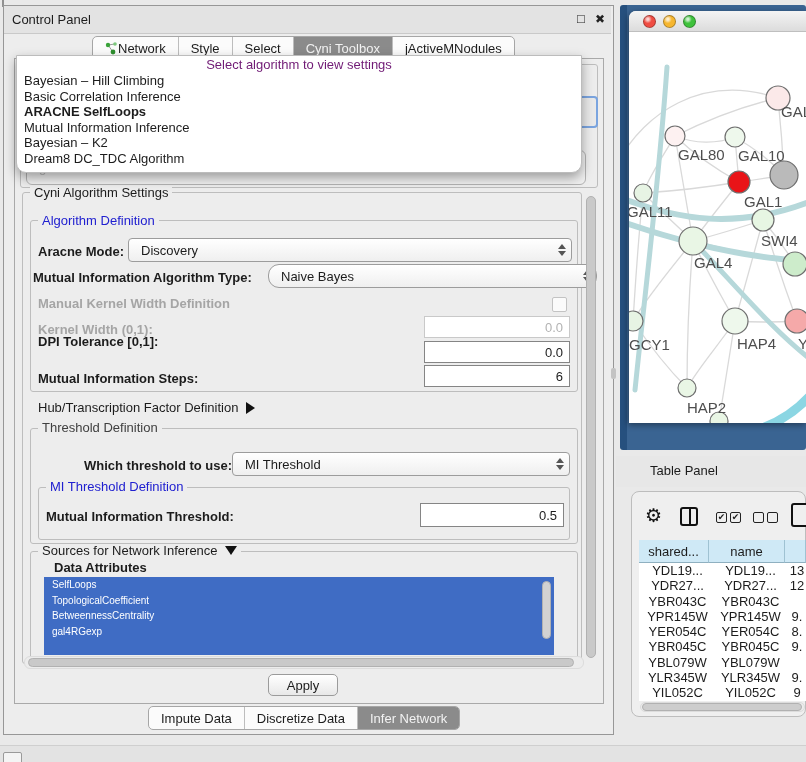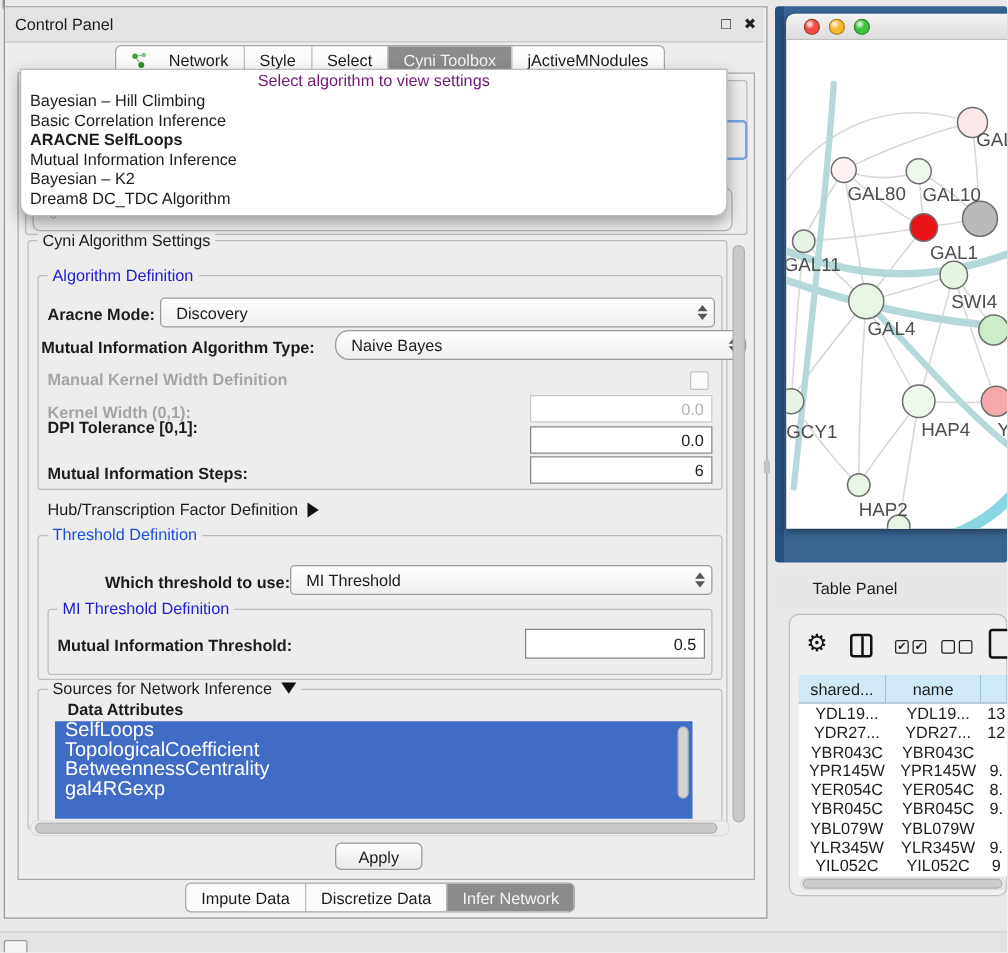--- a/index.html
+++ b/index.html
@@ -7,21 +7,21 @@
         font-family:"Liberation Sans","DejaVu Sans",sans-serif;font-size:13px;color:#1c1c1c;}
   .abs{position:absolute;}
   .b{font-weight:bold;}
   .dis{color:#a5a5a5;}
   
   .cp{left:3px;top:5px;width:609px;height:728px;background:#ededed;border:1px solid #979797;}
   .cp-titlebar{left:4px;top:6px;width:607px;height:27px;background:#e3e3e3;border-bottom:1px solid #c9c9c9;}
   .wicon{font-size:12px;color:#222;cursor:default;}
   
   .tabgrp{display:flex;border:1px solid #a6a6a6;border-radius:5px;background:#fbfbfb;height:22px;overflow:hidden;}
-  .tabseg{padding:4px 12px;display:flex;align-items:center;gap:17px;border-left:1px solid #bdbdbd;white-space:nowrap;}
+  .tabseg{padding:4px 12px;display:flex;align-items:center;gap:0;border-left:1px solid #bdbdbd;white-space:nowrap;}
   .tabseg:first-child{border-left:none;}
   .tabseg.sel{background:#8b8b8b;color:#f3f3f3;}
   
   .content{left:14px;top:58px;width:588px;height:644px;background:#ededed;border:1px solid #a9a9a9;}
   
   .popup{left:16px;top:55px;width:564px;height:116px;background:#fff;border:1px solid #bcbcbc;
          border-radius:0 0 10px 10px;box-shadow:0 5px 12px rgba(0,0,0,.35);z-index:6;}
   .popup .ph{height:16px;text-align:center;color:#701a75;padding-top:1px;}
   .popup .item{height:15.6px;line-height:15.6px;padding-left:7px;white-space:nowrap;overflow:hidden;}
   
@@ -35,21 +35,21 @@
   .tri-up{width:0;height:0;border-left:4px solid transparent;border-right:4px solid transparent;border-bottom:5px solid #555;}
   .tri-dn{width:0;height:0;border-left:4px solid transparent;border-right:4px solid transparent;border-top:5px solid #555;}
   .tri-right{width:0;height:0;border-top:6px solid transparent;border-bottom:6px solid transparent;border-left:9px solid #111;}
   .tri-down{width:0;height:0;border-left:6px solid transparent;border-right:6px solid transparent;border-top:9px solid #111;}
   
   .field{background:#fff;box-sizing:border-box;display:flex;align-items:center;justify-content:flex-end;padding-right:6px;}
   .fen{border:1px solid #858585;}
   .fdis{border:1px solid #c9c9c9;color:#b3b3b3;}
   
   .sellist{background:#3f6cc4;overflow:hidden;}
-  .sellist .li{height:15.6px;line-height:15.6px;color:#fff;font-size:16px;padding-left:8px;white-space:nowrap;}
+  .sellist .li{height:15.6px;line-height:15.6px;color:#fff;font-size:10px;padding-left:8px;white-space:nowrap;}
   
   .btn{background:linear-gradient(#ffffff,#e8e8e8);border:1px solid #9b9b9b;border-radius:5px;
        display:flex;align-items:center;justify-content:center;box-sizing:border-box;}
   
   .thumb{background:#c9c9c9;border:1px solid #b1b1b1;border-radius:5px;box-sizing:border-box;}
   .track{background:#ececec;border:1px solid #dcdcdc;border-radius:6px;box-sizing:border-box;}
   
   .netframe{left:620px;top:5px;width:186px;height:445px;border-radius:3px;
             background:linear-gradient(90deg,#26507e 0px,#26507e 7px,#3a6492 7px);}
   .macwin{left:629px;top:11px;width:177px;height:412px;background:#fff;border-radius:7px 0 0 0;
@@ -166,21 +166,21 @@
   <div class="abs field fen" style="left:424px;top:365px;width:146px;height:22px;">
     <span>6</span>
   </div>
 
   <div class="abs" style="left:38px;top:400px;display:flex;align-items:center;gap:8px;">
     <span>Hub/Transcription Factor Definition</span>
     <span class="tri-right"></span>
   </div>
 
   <div class="abs group" style="left:30px;top:428px;width:546px;height:114px;"></div>
-  <span class="abs gtitle" style="left:38px;top:421px;color:#1d4ed8;">Threshold Definition</span>
+  <span class="abs gtitle" style="left:38px;top:421px;color:#404040;">Threshold Definition</span>
 
   <span class="abs b" style="left:84px;top:458px;">Which threshold to use:</span>
   <div class="abs combo" style="left:232px;top:452px;width:338px;">
     <span class="txt">MI Threshold</span>
     <span class="spin">
         <span class="tri-up"></span>
         <span class="tri-dn"></span>
       </span>
   </div>
 

